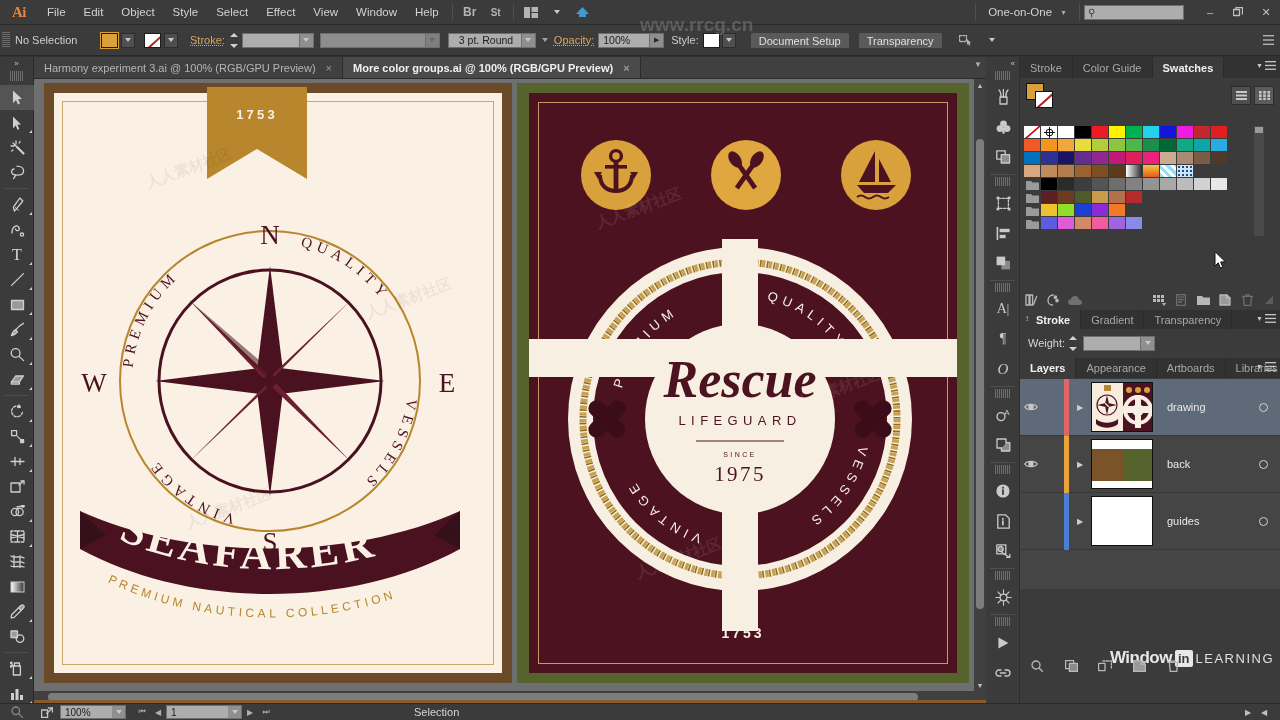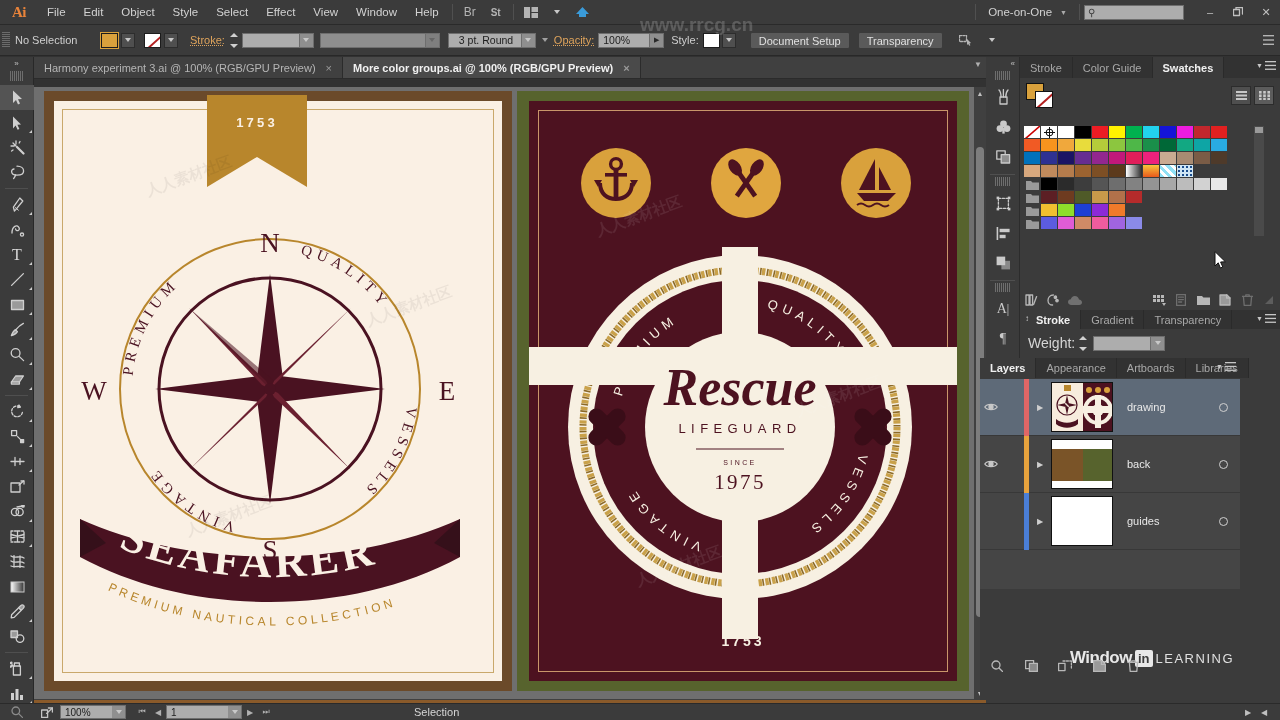--- a/index.html
+++ b/index.html
@@ -107,21 +107,21 @@
   .tool.corner:after {
     content:""; position:absolute; right:2px; bottom:2px;
     width:0;height:0;border-left:3px solid transparent;border-bottom:3px solid #cfcfcf;
   }
   .tool svg { display:block; }
   .tb-div { height:1px; background:#4f4f4f; margin:3px 5px; }
 
   
   .canvas {
     position:absolute; left:34px; top:79px; width:952px; height:624px;
-    background:#ec4899; overflow:hidden;margin-top:8px;
+    background:#ec4899; overflow:hidden;
   }
   .canvas-inner { position:absolute; left:0; top:0; right:12px; bottom:12px; overflow:hidden; background:#6f6f6f; }
   
   .vscroll { position:absolute; right:0; top:0; width:12px; bottom:12px; background:#404040; }
   .vscroll .thumb { position:absolute; left:2px; top:60px; width:8px; height:470px; background:#7d7d7d; border-radius:4px; }
   .vscroll .ar { position:absolute; left:0; width:12px; height:12px; display:flex;align-items:center;justify-content:center;color:#c0c0c0;font-size:7px;}
   .hscroll { position:absolute; left:0; bottom:0; right:12px; height:12px; background:#404040; }
   .hscroll .thumb { position:absolute; top:2px; left:14px; width:870px; height:8px; background:#7d7d7d; border-radius:4px; }
   .corner-box { position:absolute; right:0; bottom:0; width:12px; height:12px; background:#404040; }
 
@@ -174,21 +174,21 @@
   .panel-tools {
     position:absolute; left:1020px; top:291px; width:260px; height:18px;
     display:flex; align-items:center; color:#b8b8b8; font-size:10px;
   }
   .pt-icon { width:22px; height:18px; display:flex;align-items:center;justify-content:center; }
 
   .stroke-panel { position:absolute; left:1020px; top:310px; width:260px; height:48px; background:#3b3b3b; }
   .sp-tabs { display:flex; height:19px; background:#323232; position:relative; }
   .sp-body { height:28px; display:flex; align-items:center; padding-left:8px; gap:4px; }
 
-  .layers-panel { position:absolute; left:980px; top:358px; width:260px; height:345px; background:#3b3b3b; }
+  .layers-panel { position:absolute; left:1020px; top:358px; width:260px; height:345px; background:#3b3b3b; }
   .lp-tabs { display:flex; height:20px; background:#323232; position:relative; }
   .lp-list { position:relative; background:#454545; height:210px; margin-top:1px; }
   .lrow { height:57px; display:flex; align-items:center; border-bottom:1px solid #383838; position:relative; }
   .lrow.sel { background:#5e6a78; }
   .lc-eye { width:22px; display:flex; align-items:center; justify-content:center; }
   .lc-lock { width:22px; }
   .lc-color { width:5px; height:57px; }
   .lc-arrow { width:22px; display:flex;align-items:center;justify-content:center; color:#cfcfcf; font-size:8px; }
   .lc-thumb { width:62px; height:50px; border:1px solid #111; background:#fff; overflow:hidden; position:relative; }
   .lc-name { flex:1; padding-left:14px; font-size:11px; color:#e8e8e8; }
@@ -232,21 +232,21 @@
     <div class="menu-item">File</div>
     <div class="menu-item">Edit</div>
     <div class="menu-item">Object</div>
     <div class="menu-item">Style</div>
     <div class="menu-item">Select</div>
     <div class="menu-item">Effect</div>
     <div class="menu-item">View</div>
     <div class="menu-item">Window</div>
     <div class="menu-item">Help</div>
     <div class="mb-sep"></div>
-    <div class="mb-icon" style="font-weight:normal;font-size:12px;">Br</div>
+    <div class="mb-icon" style="font-weight:bold;font-size:12px;">Br</div>
     <div class="mb-icon" style="font-weight:bold;font-size:10px;">St</div>
     <div class="mb-sep"></div>
     <div class="mb-icon">
       <svg class="icf" width="14" height="11" viewBox="0 0 14 11">
           <rect x="0" y="0" width="6" height="11"></rect>
           <rect x="7.5" y="0" width="6.5" height="5"></rect>
           <rect x="7.5" y="6" width="6.5" height="5"></rect>
         </svg>
     </div>
     <div class="mb-icon">
@@ -1133,21 +1133,21 @@
       <div class="pmenu">
         <span style="font-size:7px;">▼</span>
         <svg class="icf" width="11" height="9" viewBox="0 0 11 9">
             <rect x="0" y="0" width="11" height="1.3"></rect>
             <rect x="0" y="3.8" width="11" height="1.3"></rect>
             <rect x="0" y="7.6" width="11" height="1.3"></rect>
           </svg>
       </div>
     </div>
     <div class="sp-body">
-      <span style="font-size:14px;color:#d6d6d6;">Weight:</span>
+      <span style="font-size:11px;color:#d6d6d6;">Weight:</span>
       <div class="stepper">
           <div class="st-up"></div>
           <div class="st-dn"></div>
         </div>
       <div class="combo" style="width:72px;">
         <span class="txt"></span>
         <span class="arw">
             <div class="tri-dn"></div>
           </span>
       </div>

